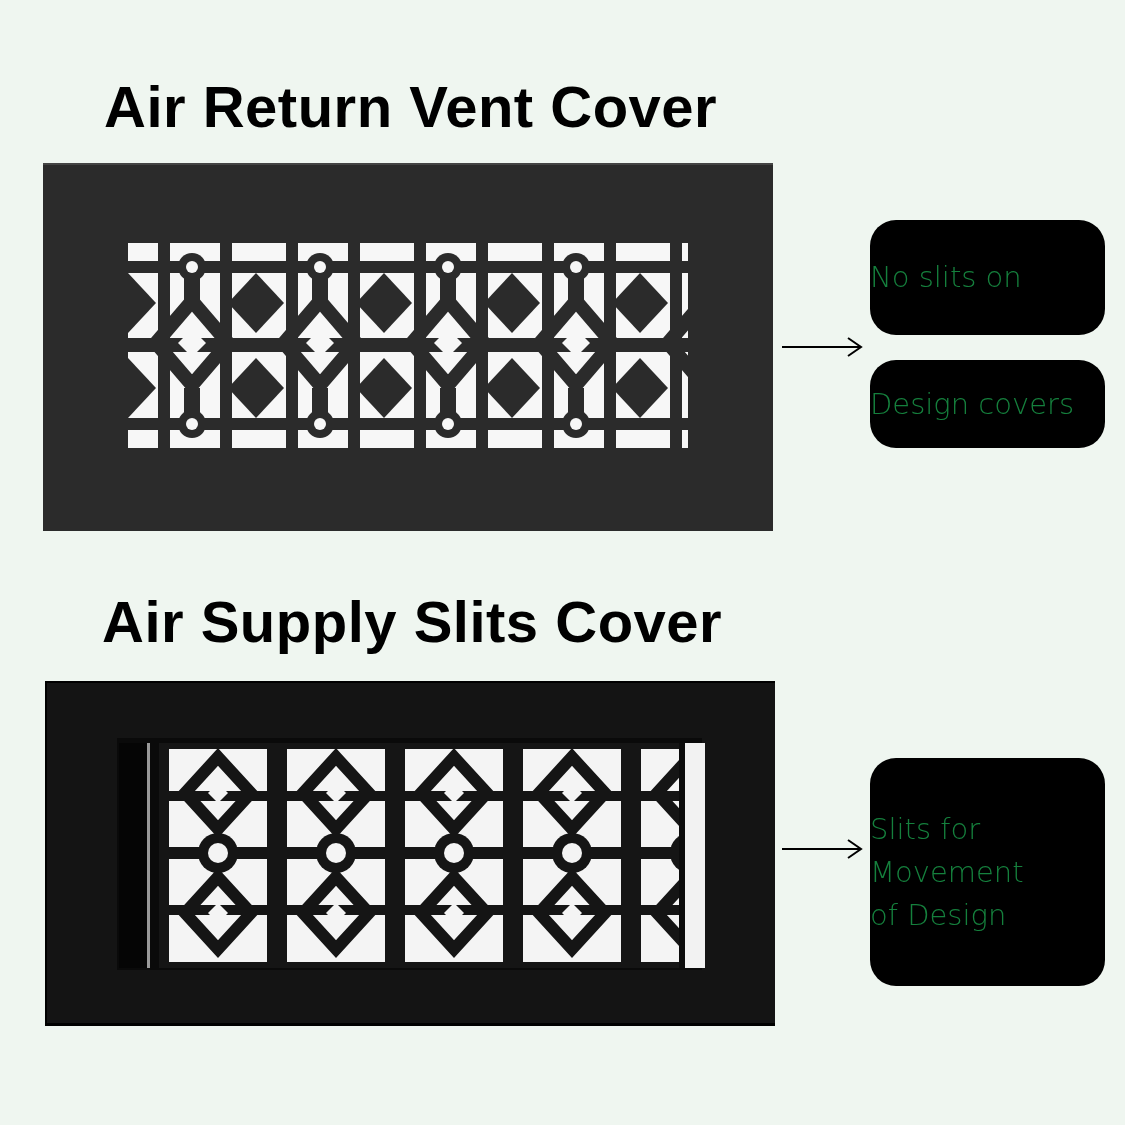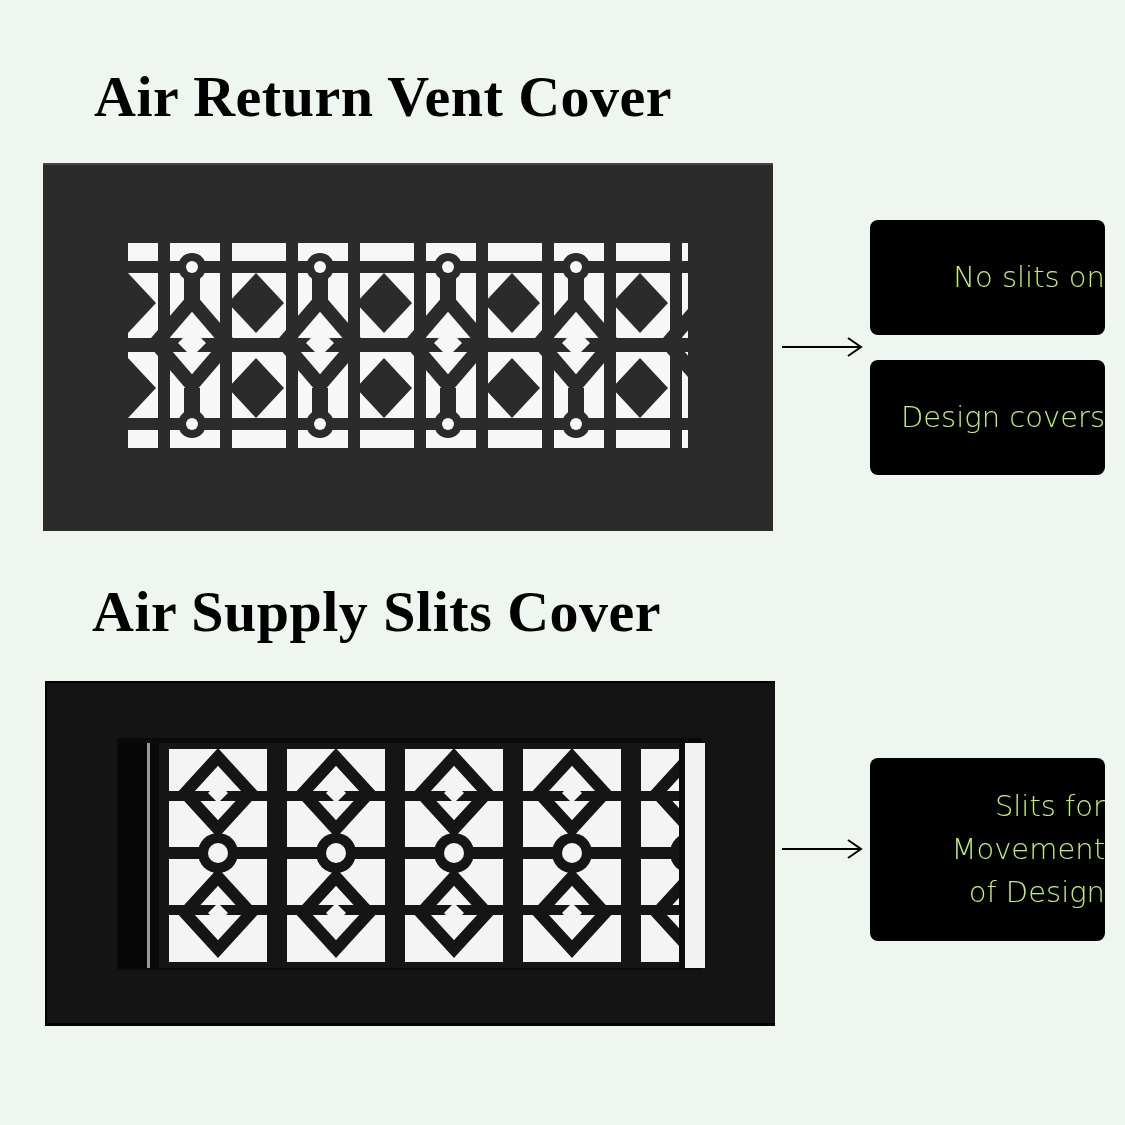--- a/index.html
+++ b/index.html
@@ -4,26 +4,26 @@
   <style>
     html, body { margin: 0; padding: 0; }
     body {
       width: 1125px; height: 1125px;
       background: #eff6f0;
       position: relative; overflow: hidden;
       font-family: "DejaVu Sans", sans-serif;
     }
     .heading {
       position: absolute;
-      font-family: Liberation Serif, serif;
+      font-family: Liberation Sans, sans-serif;
       font-weight: bold;
       font-size: 58px;
       color: #000;
       letter-spacing: 0.5px;
-      margin: 6px;
+      margin: 16px;
       line-height: 1;
     }
     #h1 { left: 88px; top: 62px; }
     #h2 { left: 86px; top: 577px; }
 
     .vent {
       position: absolute;
       overflow: hidden;
     }
     #vent-return {
@@ -52,33 +52,33 @@
     }
     #vent-supply .pattern { left: 112px; top: 60px; width: 520px; height: 225px; }
 
     .arrow { position: absolute; }
     #arrow1 { left: 782px; top: 336px; }
     #arrow2 { left: 782px; top: 838px; }
 
     .callout {
       position: absolute;
       background: #000;
-      color: #bef264;
-      border-radius: 8px;
+      color: #15803d;
+      border-radius: 26px;
       display: flex; flex-direction: column;
-      align-items: flex-end; justify-content: center;
+      align-items: flex-start; justify-content: center;
       font-family: "DejaVu Sans", sans-serif;
       font-weight: 300;
       font-size: 29px;
       line-height: 43px;
       text-align: center;
     }
     #callout1 { left: 870px; top: 220px; width: 235px; height: 115px; }
-    #callout2 { left: 870px; top: 360px; width: 235px; height: 115px; }
-    #callout3 { left: 870px; top: 758px; width: 235px; height: 183px; }
+    #callout2 { left: 870px; top: 360px; width: 235px; height: 88px; }
+    #callout3 { left: 870px; top: 758px; width: 235px; height: 228px; }
     .callout span { display: block; white-space: nowrap; }
   </style>
 </head>
 <body>
 
 <h1 class="heading" id="h1">Air Return Vent Cover</h1>
 
 <div class="vent" id="vent-return">
   <svg class="pattern" viewBox="0 0 560 205" width="560" height="205">
     <defs>

